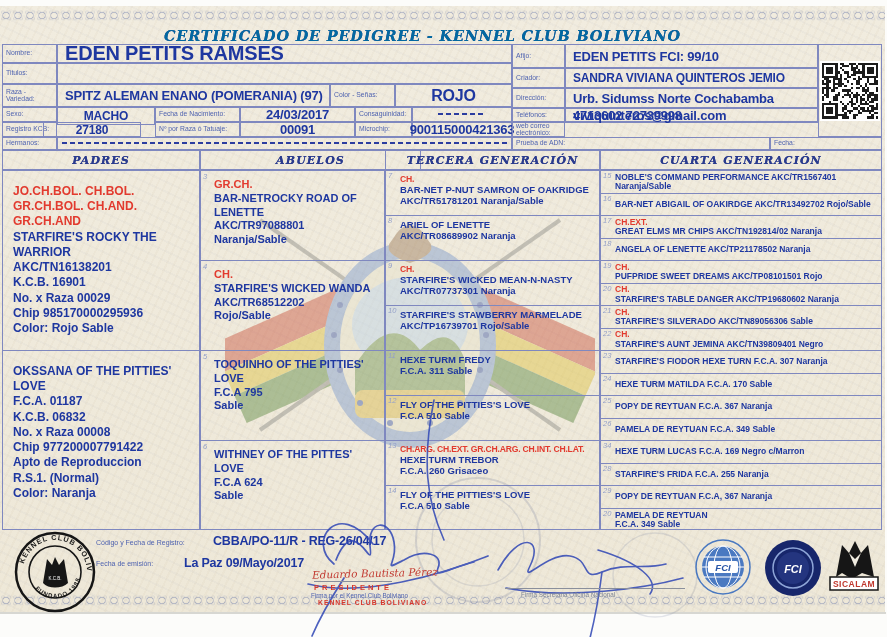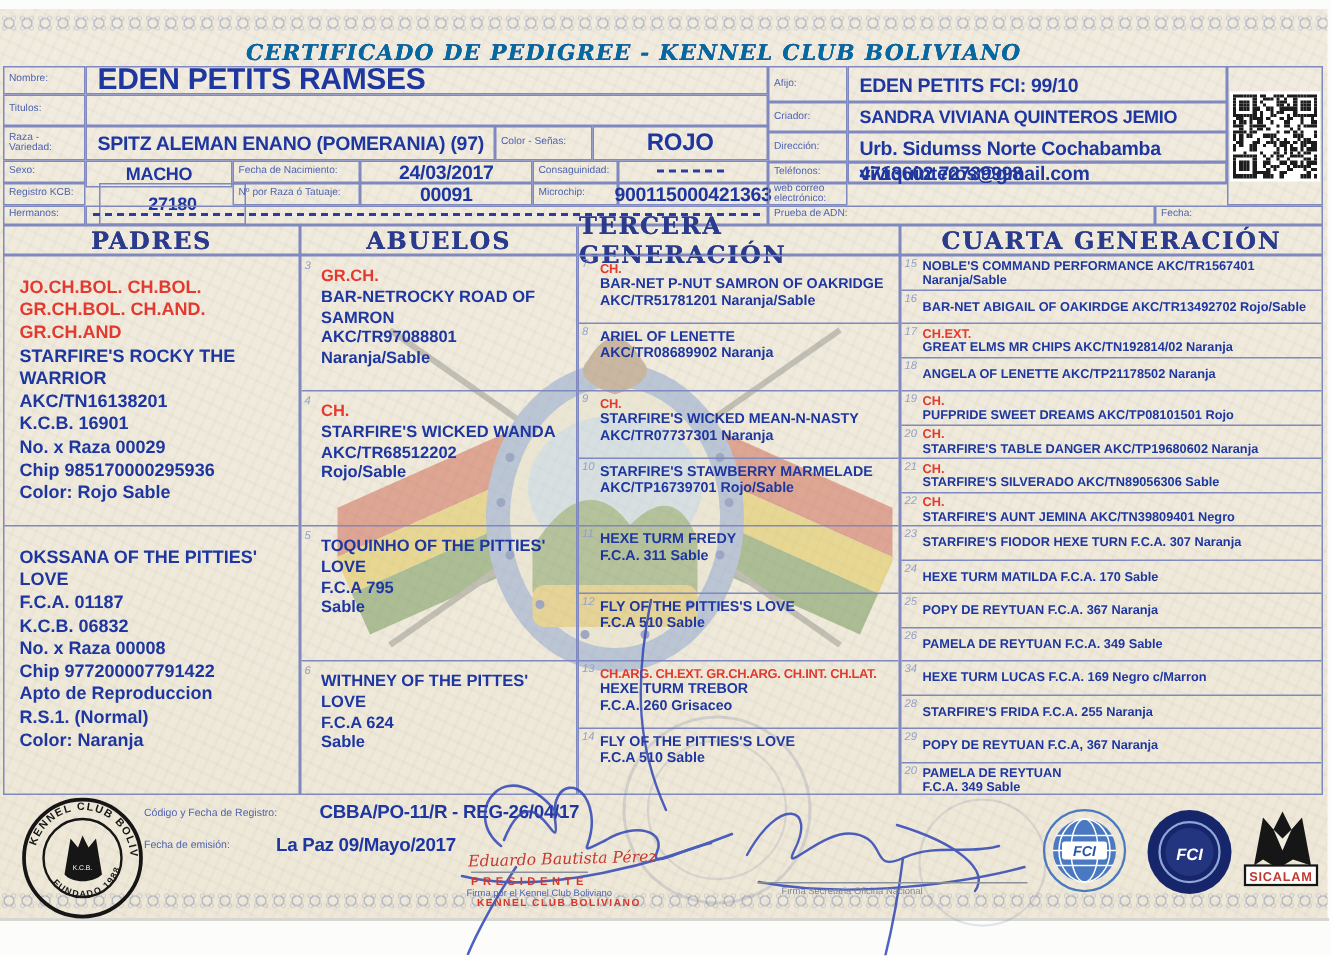--- a/index.html
+++ b/index.html
@@ -21,22 +21,22 @@
     font-size:14.5px;letter-spacing:.8px;color:#0369a1;text-shadow:0 0 .4px #27368e;}
   .cell{position:absolute;border:1px solid #7f88bf;box-sizing:border-box;display:flex;align-items:center;}
   .lblc{color:#4f63b0;font-size:6.8px;line-height:1.02;padding-left:3px;}
   .valc{color:#1e37a0;font-weight:bold;letter-spacing:-.2px;}
   .ctr{justify-content:center;text-align:center;}
   .padl{padding-left:7px;}
   .fs15{font-size:20px;} .fs13{font-size:13px;} .fs16{font-size:16px;}
   .fs12{font-size:12px;} .fs11{font-size:13px;}
   .dash{position:absolute;height:2.4px;background:repeating-linear-gradient(90deg,#2b3da0 0 5px,transparent 5px 8px);}
   
-  .thead{font-family:"DejaVu Serif","Liberation Serif",serif;font-weight:bold;
-    font-size:16px;letter-spacing:1.1px;color:#2a3b8e;justify-content:center;text-shadow:0 0 .4px #2a3b8e;}
+  .thead{font-family:"DejaVu Serif","Liberation Serif",serif;font-style:italic;font-weight:bold;
+    font-size:11px;letter-spacing:1.1px;color:#2a3b8e;justify-content:center;text-shadow:0 0 .4px #2a3b8e;}
   .pcol{position:absolute;top:170px;height:360px;border:1px solid #7f88bf;box-sizing:border-box;}
   .pcell{position:relative;box-sizing:border-box;border-bottom:1px solid #7f88bf;color:#1e37a0;font-weight:bold;}
   .pcell:last-child{border-bottom:none;}
   .pnum{position:absolute;left:2px;top:1px;font-size:7.5px;color:#94a0c9;font-style:italic;font-weight:normal;}
   .red{color:#e23a2e;}
   .pc-padres{height:180px;padding:13px 8px 0 10px;font-size:12px;line-height:1.27;}
   .pc-abuelos{height:90px;padding:7px 6px 0 13px;font-size:11px;line-height:1.25;}
   .pc-tercera{height:45px;padding:3px 4px 0 14px;font-size:9.5px;line-height:1.18;}
   .pc-tercera .tline{font-size:8.6px;letter-spacing:-.2px;white-space:nowrap;overflow:hidden;}
   .pc-cuarta{height:22.5px;padding:1px 5px 0 14px;font-size:8.5px;line-height:1.14;
@@ -82,21 +82,21 @@
 
   <div class="cell lblc" style="left:2px;top:107px;width:55px;height:15px">Sexo:</div>
   <div class="cell valc fs12 ctr" style="left:57px;top:107px;width:98px;height:18px">MACHO</div>
   <div class="cell lblc" style="left:155px;top:107px;width:85px;height:15px">Fecha de Nacimiento:</div>
   <div class="cell valc fs11 ctr" style="left:240px;top:107px;width:115px;height:15px">24/03/2017</div>
   <div class="cell lblc" style="left:355px;top:107px;width:57px;height:15px">Consaguinidad:</div>
   <div class="cell" style="left:412px;top:107px;width:100px;height:15px"></div>
   <div class="dash" style="left:438px;top:113px;width:48px"></div>
 
   <div class="cell lblc" style="left:2px;top:122px;width:55px;height:15px">Registro KCB:</div>
-  <div class="cell valc fs12 ctr" style="left:66px;top:122px;width:98px;height:28px">27180</div>
+  <div class="cell valc fs12 ctr" style="left:43px;top:122px;width:98px;height:15px">27180</div>
   <div class="cell lblc" style="left:155px;top:122px;width:85px;height:15px">Nº por Raza ó Tatuaje:</div>
   <div class="cell valc fs11 ctr" style="left:240px;top:122px;width:115px;height:15px">00091</div>
   <div class="cell lblc" style="left:355px;top:122px;width:57px;height:15px">Microchip:</div>
   <div class="cell valc fs11 ctr" style="left:412px;top:122px;width:100px;height:15px">900115000421363</div>
 
   <div class="cell lblc" style="left:2px;top:137px;width:55px;height:13px">Hermanos:</div>
   <div class="cell" style="left:57px;top:137px;width:455px;height:13px"></div>
   <div class="dash" style="left:62px;top:142px;width:448px"></div>
 
   <div class="cell lblc" style="left:512px;top:44px;width:53px;height:24px">Afijo:</div>
@@ -770,21 +770,21 @@
           <circle cx="20" cy="88" r="3"></circle>
         <circle cx="50" cy="68" r="3"></circle>
           <circle cx="70" cy="35" r="3"></circle>
           <circle cx="76" cy="0" r="3"></circle>
         <circle cx="70" cy="-30" r="3"></circle>
       </g>
     </g>
   </svg>
 
   <div class="cell thead" style="left:2px;top:150px;width:198px;height:20px">PADRES</div>
-  <div class="cell thead" style="left:200px;top:150px;width:185px;height:20px">ABUELOS</div>
+  <div class="cell thead" style="left:200px;top:150px;width:221px;height:20px">ABUELOS</div>
   <div class="cell thead" style="left:385px;top:150px;width:215px;height:20px">TERCERA GENERACIÓN</div>
   <div class="cell thead" style="left:600px;top:150px;width:282px;height:20px">CUARTA GENERACIÓN</div>
 
   <div id="padres-col" class="pcol" style="left:2px;width:198px">
       <div class="pcell pc-padres">
         <div class="red tline">JO.CH.BOL. CH.BOL. GR.CH.BOL. CH.AND. GR.CH.AND</div>
         <div class="line">STARFIRE'S ROCKY THE WARRIOR</div>
         <div class="line">AKC/TN16138201</div>
         <div class="line">K.C.B. 16901</div>
         <div class="line">No. x Raza 00029</div>
@@ -799,21 +799,21 @@
         <div class="line">Chip 977200007791422</div>
         <div class="line">Apto de Reproduccion</div>
         <div class="line">R.S.1. (Normal)</div>
         <div class="line">Color: Naranja</div>
       </div>
     </div>
   <div id="abuelos-col" class="pcol" style="left:200px;width:185px">
       <div class="pcell pc-abuelos">
         <span class="pnum">3</span>
         <div class="red tline">GR.CH.</div>
-        <div class="line">BAR-NETROCKY ROAD OF SAMRON</div>
+        <div class="line">BAR-NETROCKY ROAD OF LENETTE</div>
         <div class="line">AKC/TR97088801</div>
         <div class="line">Naranja/Sable</div>
       </div>
       <div class="pcell pc-abuelos">
         <span class="pnum">4</span>
         <div class="red tline">CH.</div>
         <div class="line">STARFIRE'S WICKED WANDA</div>
         <div class="line">AKC/TR68512202</div>
         <div class="line">Rojo/Sable</div>
       </div>

